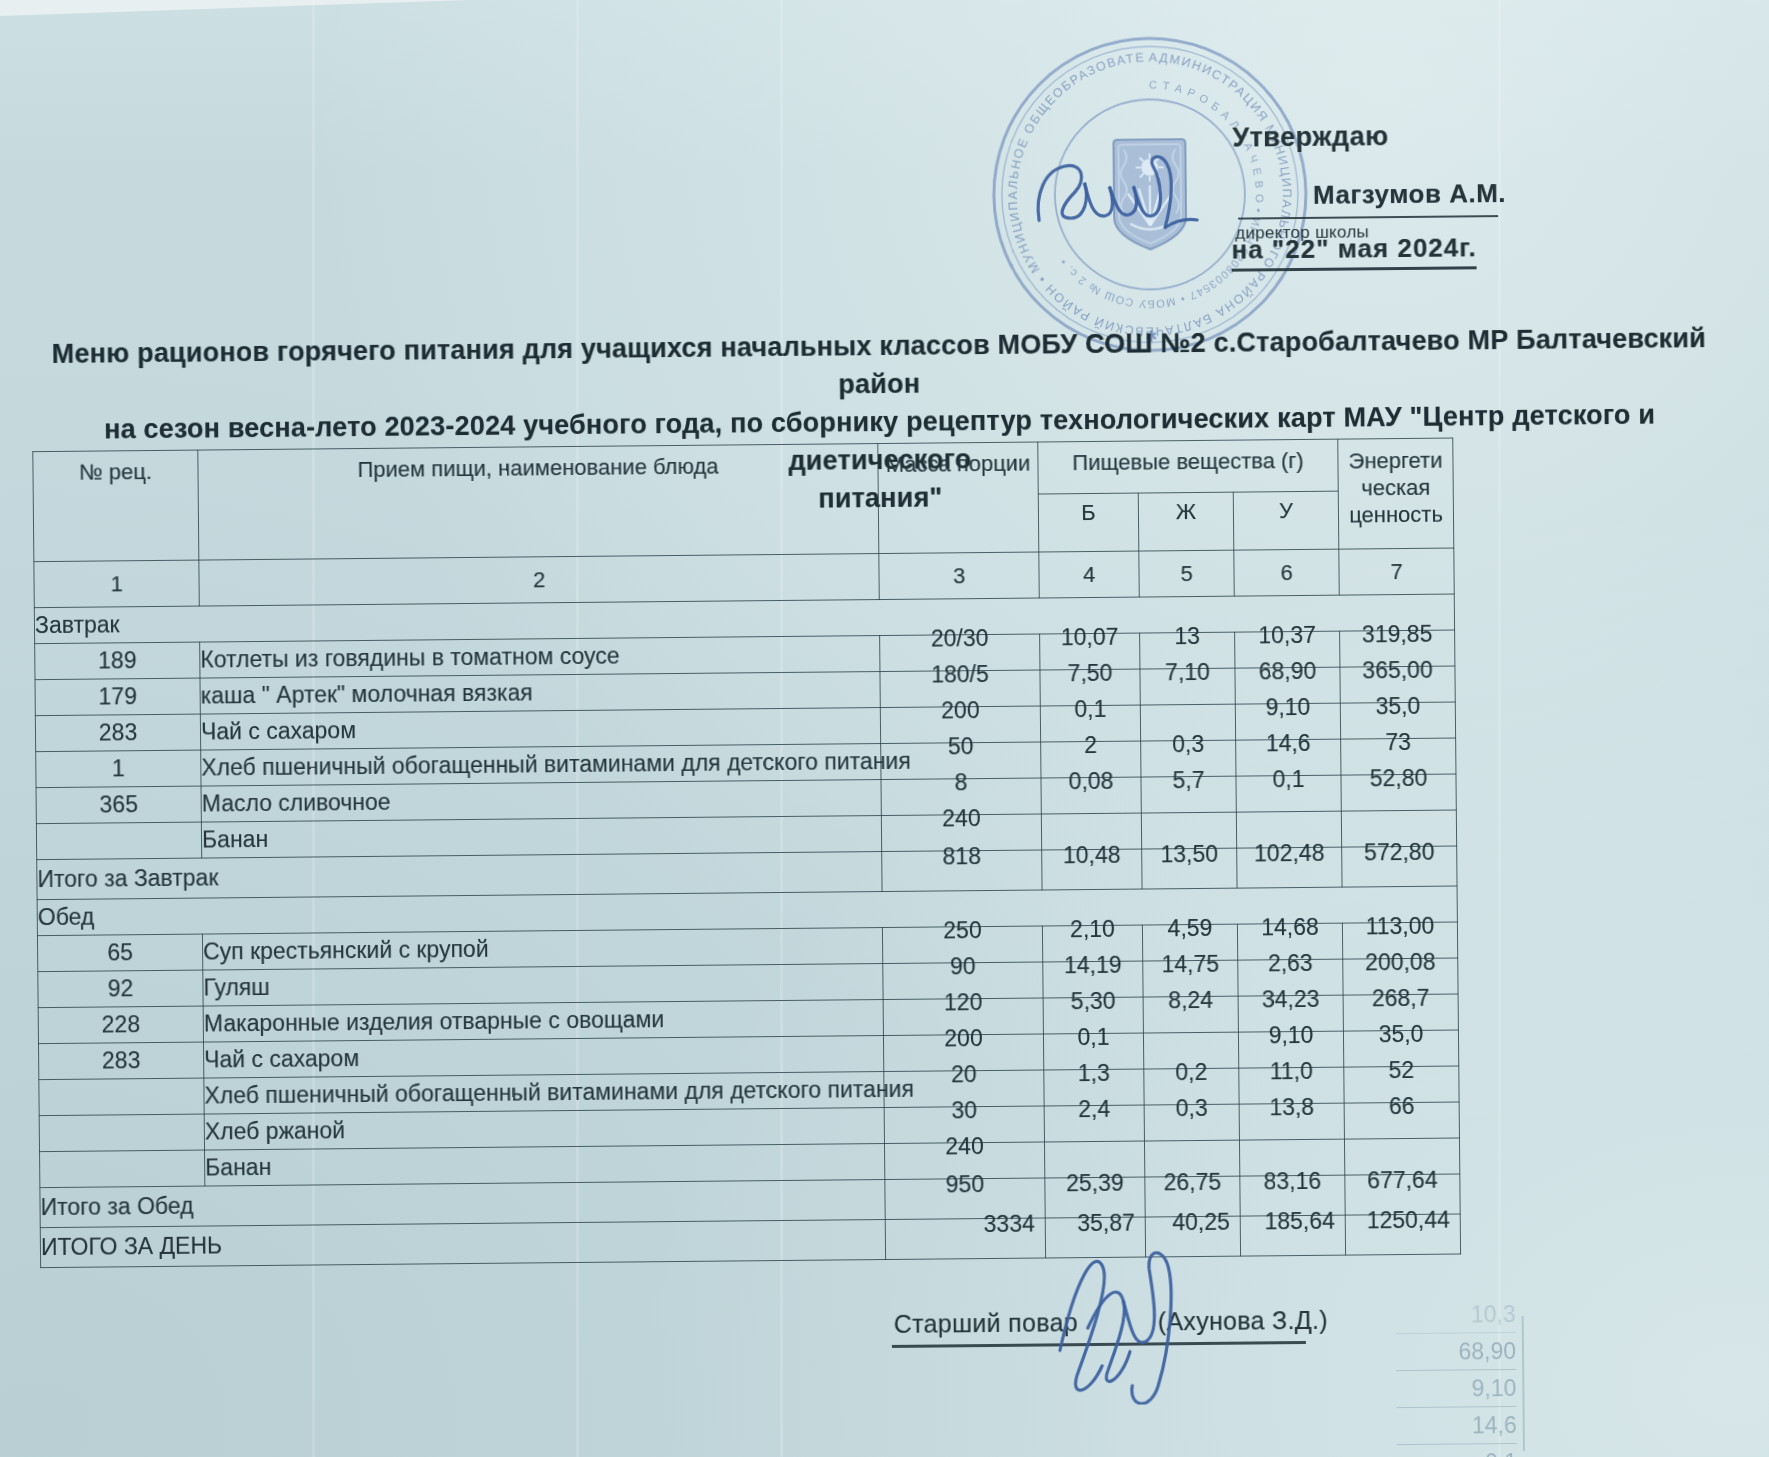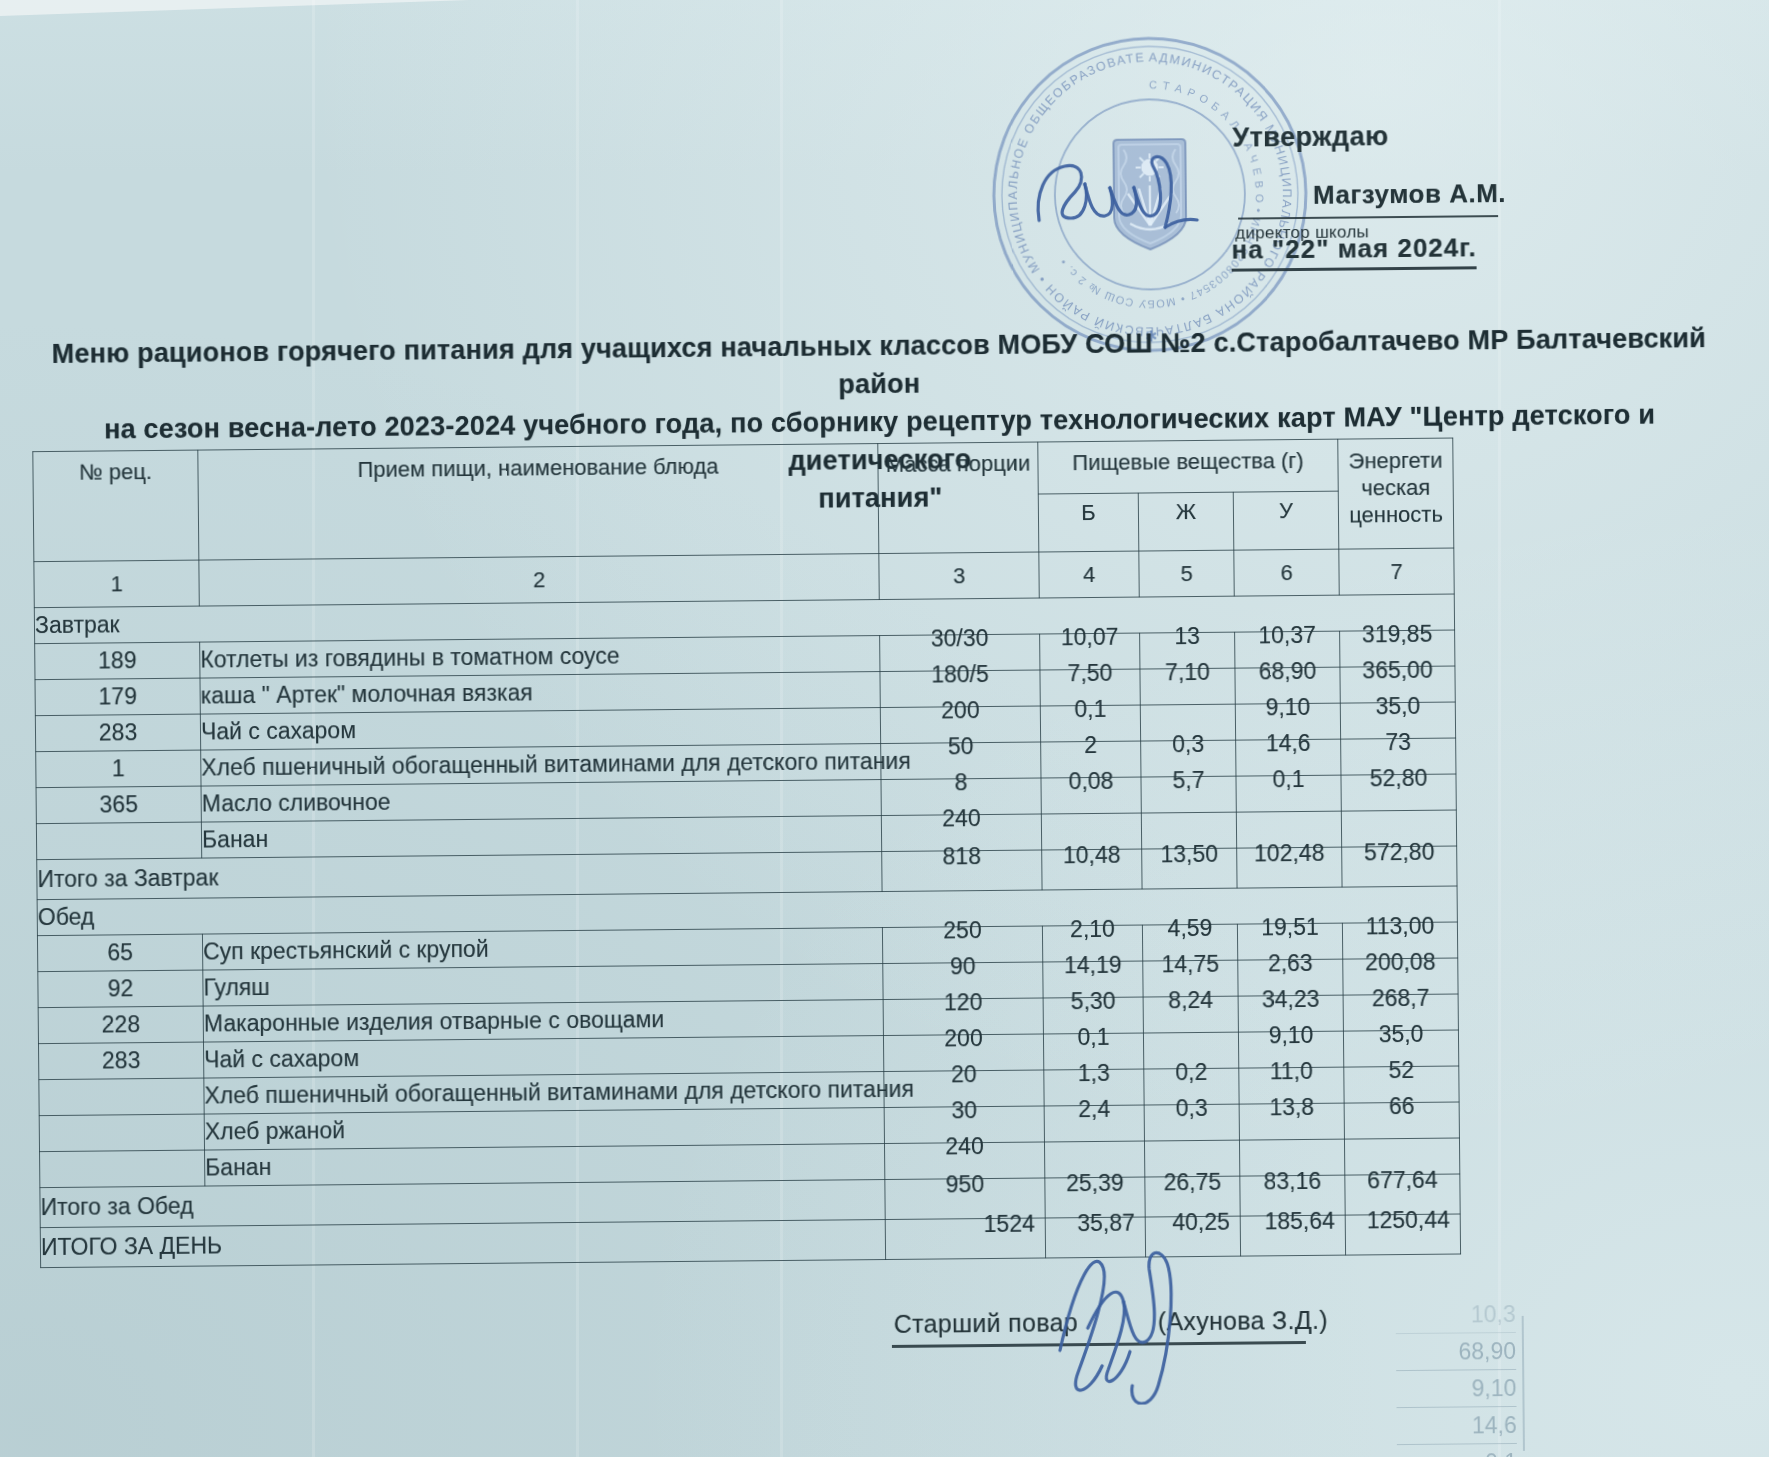--- a/index.html
+++ b/index.html
@@ -194,21 +194,21 @@
           <td>7</td>
         </tr>
       </thead>
       <tbody>
           <tr>
             <td class="section-label" colspan="7">Завтрак</td>
           </tr>
           <tr>
             <td class="c-rec">189</td>
             <td class="c-name">Котлеты из говядины в томатном соусе</td>
-            <td class="c-mass"><span class="val">30/30</span></td>
+            <td class="c-mass"><span class="val">20/30</span></td>
             <td class="c-b"><span class="val">10,07</span></td>
             <td class="c-zh"><span class="val">13</span></td>
             <td class="c-u"><span class="val">10,37</span></td>
             <td class="c-kcal"><span class="val">319,85</span></td>
           </tr>
           <tr>
             <td class="c-rec">179</td>
             <td class="c-name">каша " Артек" молочная вязкая</td>
             <td class="c-mass"><span class="val">180/5</span></td>
             <td class="c-b"><span class="val">7,50</span></td>
@@ -262,21 +262,21 @@
           </tr>
           <tr>
             <td class="section-label" colspan="7">Обед</td>
           </tr>
           <tr>
             <td class="c-rec">65</td>
             <td class="c-name">Суп крестьянский с крупой</td>
             <td class="c-mass"><span class="val">250</span></td>
             <td class="c-b"><span class="val">2,10</span></td>
             <td class="c-zh"><span class="val">4,59</span></td>
-            <td class="c-u"><span class="val">19,51</span></td>
+            <td class="c-u"><span class="val">14,68</span></td>
             <td class="c-kcal"><span class="val">113,00</span></td>
           </tr>
           <tr>
             <td class="c-rec">92</td>
             <td class="c-name">Гуляш</td>
             <td class="c-mass"><span class="val">90</span></td>
             <td class="c-b"><span class="val">14,19</span></td>
             <td class="c-zh"><span class="val">14,75</span></td>
             <td class="c-u"><span class="val">2,63</span></td>
             <td class="c-kcal"><span class="val">200,08</span></td>
@@ -329,21 +329,21 @@
           <tr class="total">
             <td class="total-label" colspan="2">Итого за Обед</td>
             <td class="c-mass"><span class="val">950</span></td>
             <td class="c-b"><span class="val">25,39</span></td>
             <td class="c-zh"><span class="val">26,75</span></td>
             <td class="c-u"><span class="val">83,16</span></td>
             <td class="c-kcal"><span class="val">677,64</span></td>
           </tr>
           <tr class="grand">
             <td class="total-label" colspan="2">ИТОГО ЗА ДЕНЬ</td>
-            <td class="c-mass"><span class="val">1524</span></td>
+            <td class="c-mass"><span class="val">3334</span></td>
             <td class="c-b"><span class="val">35,87</span></td>
             <td class="c-zh"><span class="val">40,25</span></td>
             <td class="c-u"><span class="val">185,64</span></td>
             <td class="c-kcal"><span class="val">1250,44</span></td>
           </tr>
         </tbody>
     </table>
 
     <div class="chef-label">Старший повар</div>
     <div class="chef-name">(Ахунова З.Д.)</div>

